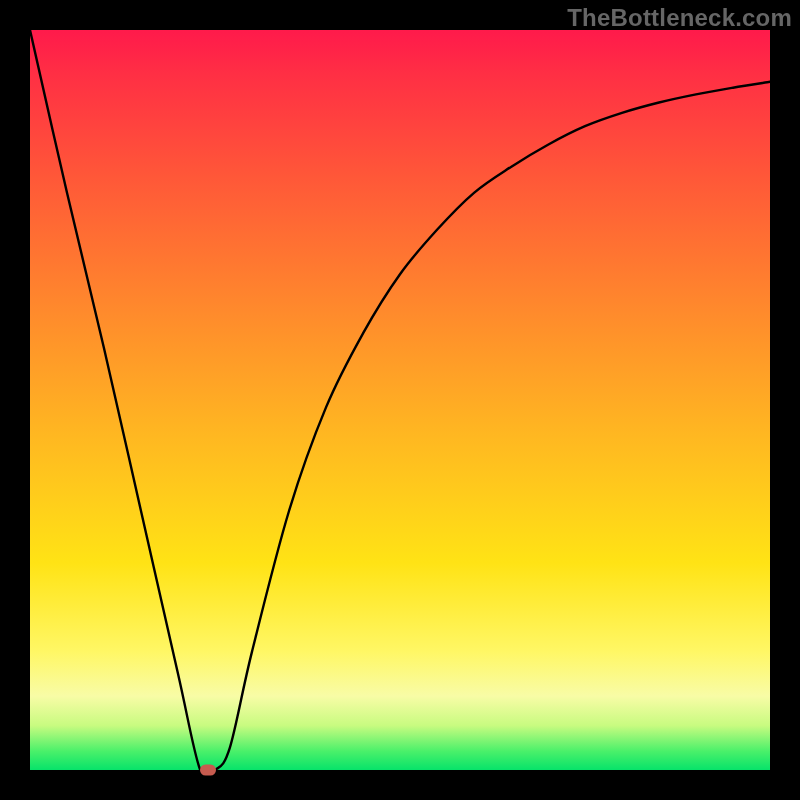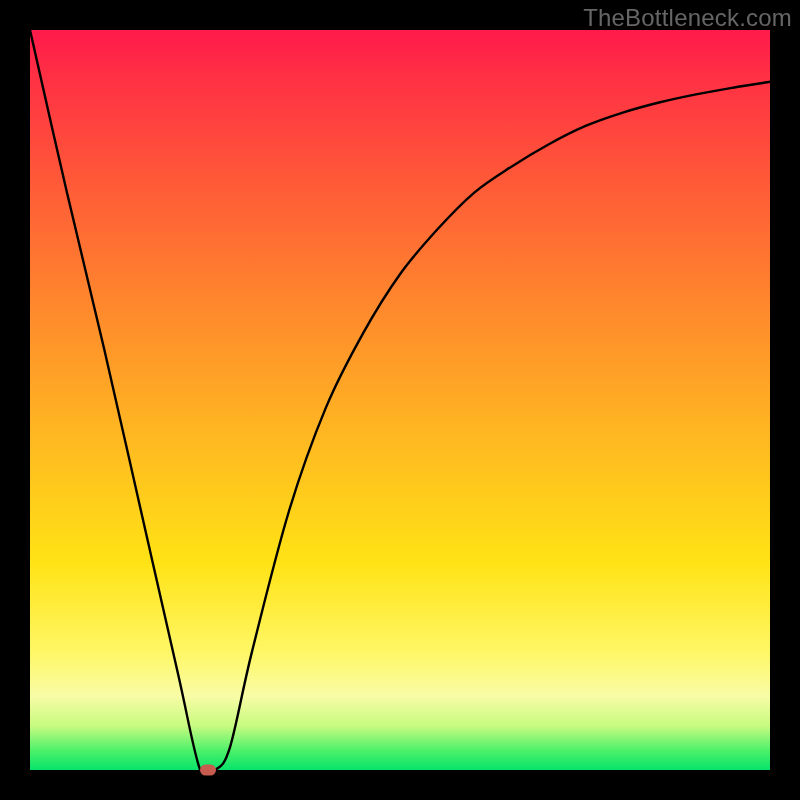--- a/index.html
+++ b/index.html
@@ -16,21 +16,21 @@
     width: 800px;
     height: 800px;
     background: #000;
   }
   .watermark {
     position: absolute;
     top: 4px;
     right: 8px;
     color: #666;
     font-size: 24px;
-    font-weight: 400;
+    font-weight: 700;
     letter-spacing: 0.2px;
     z-index: 10;
   }
   .plot {
     position: absolute;
     left: 30px;
     top: 30px;
     width: 740px;
     height: 740px;
   }

